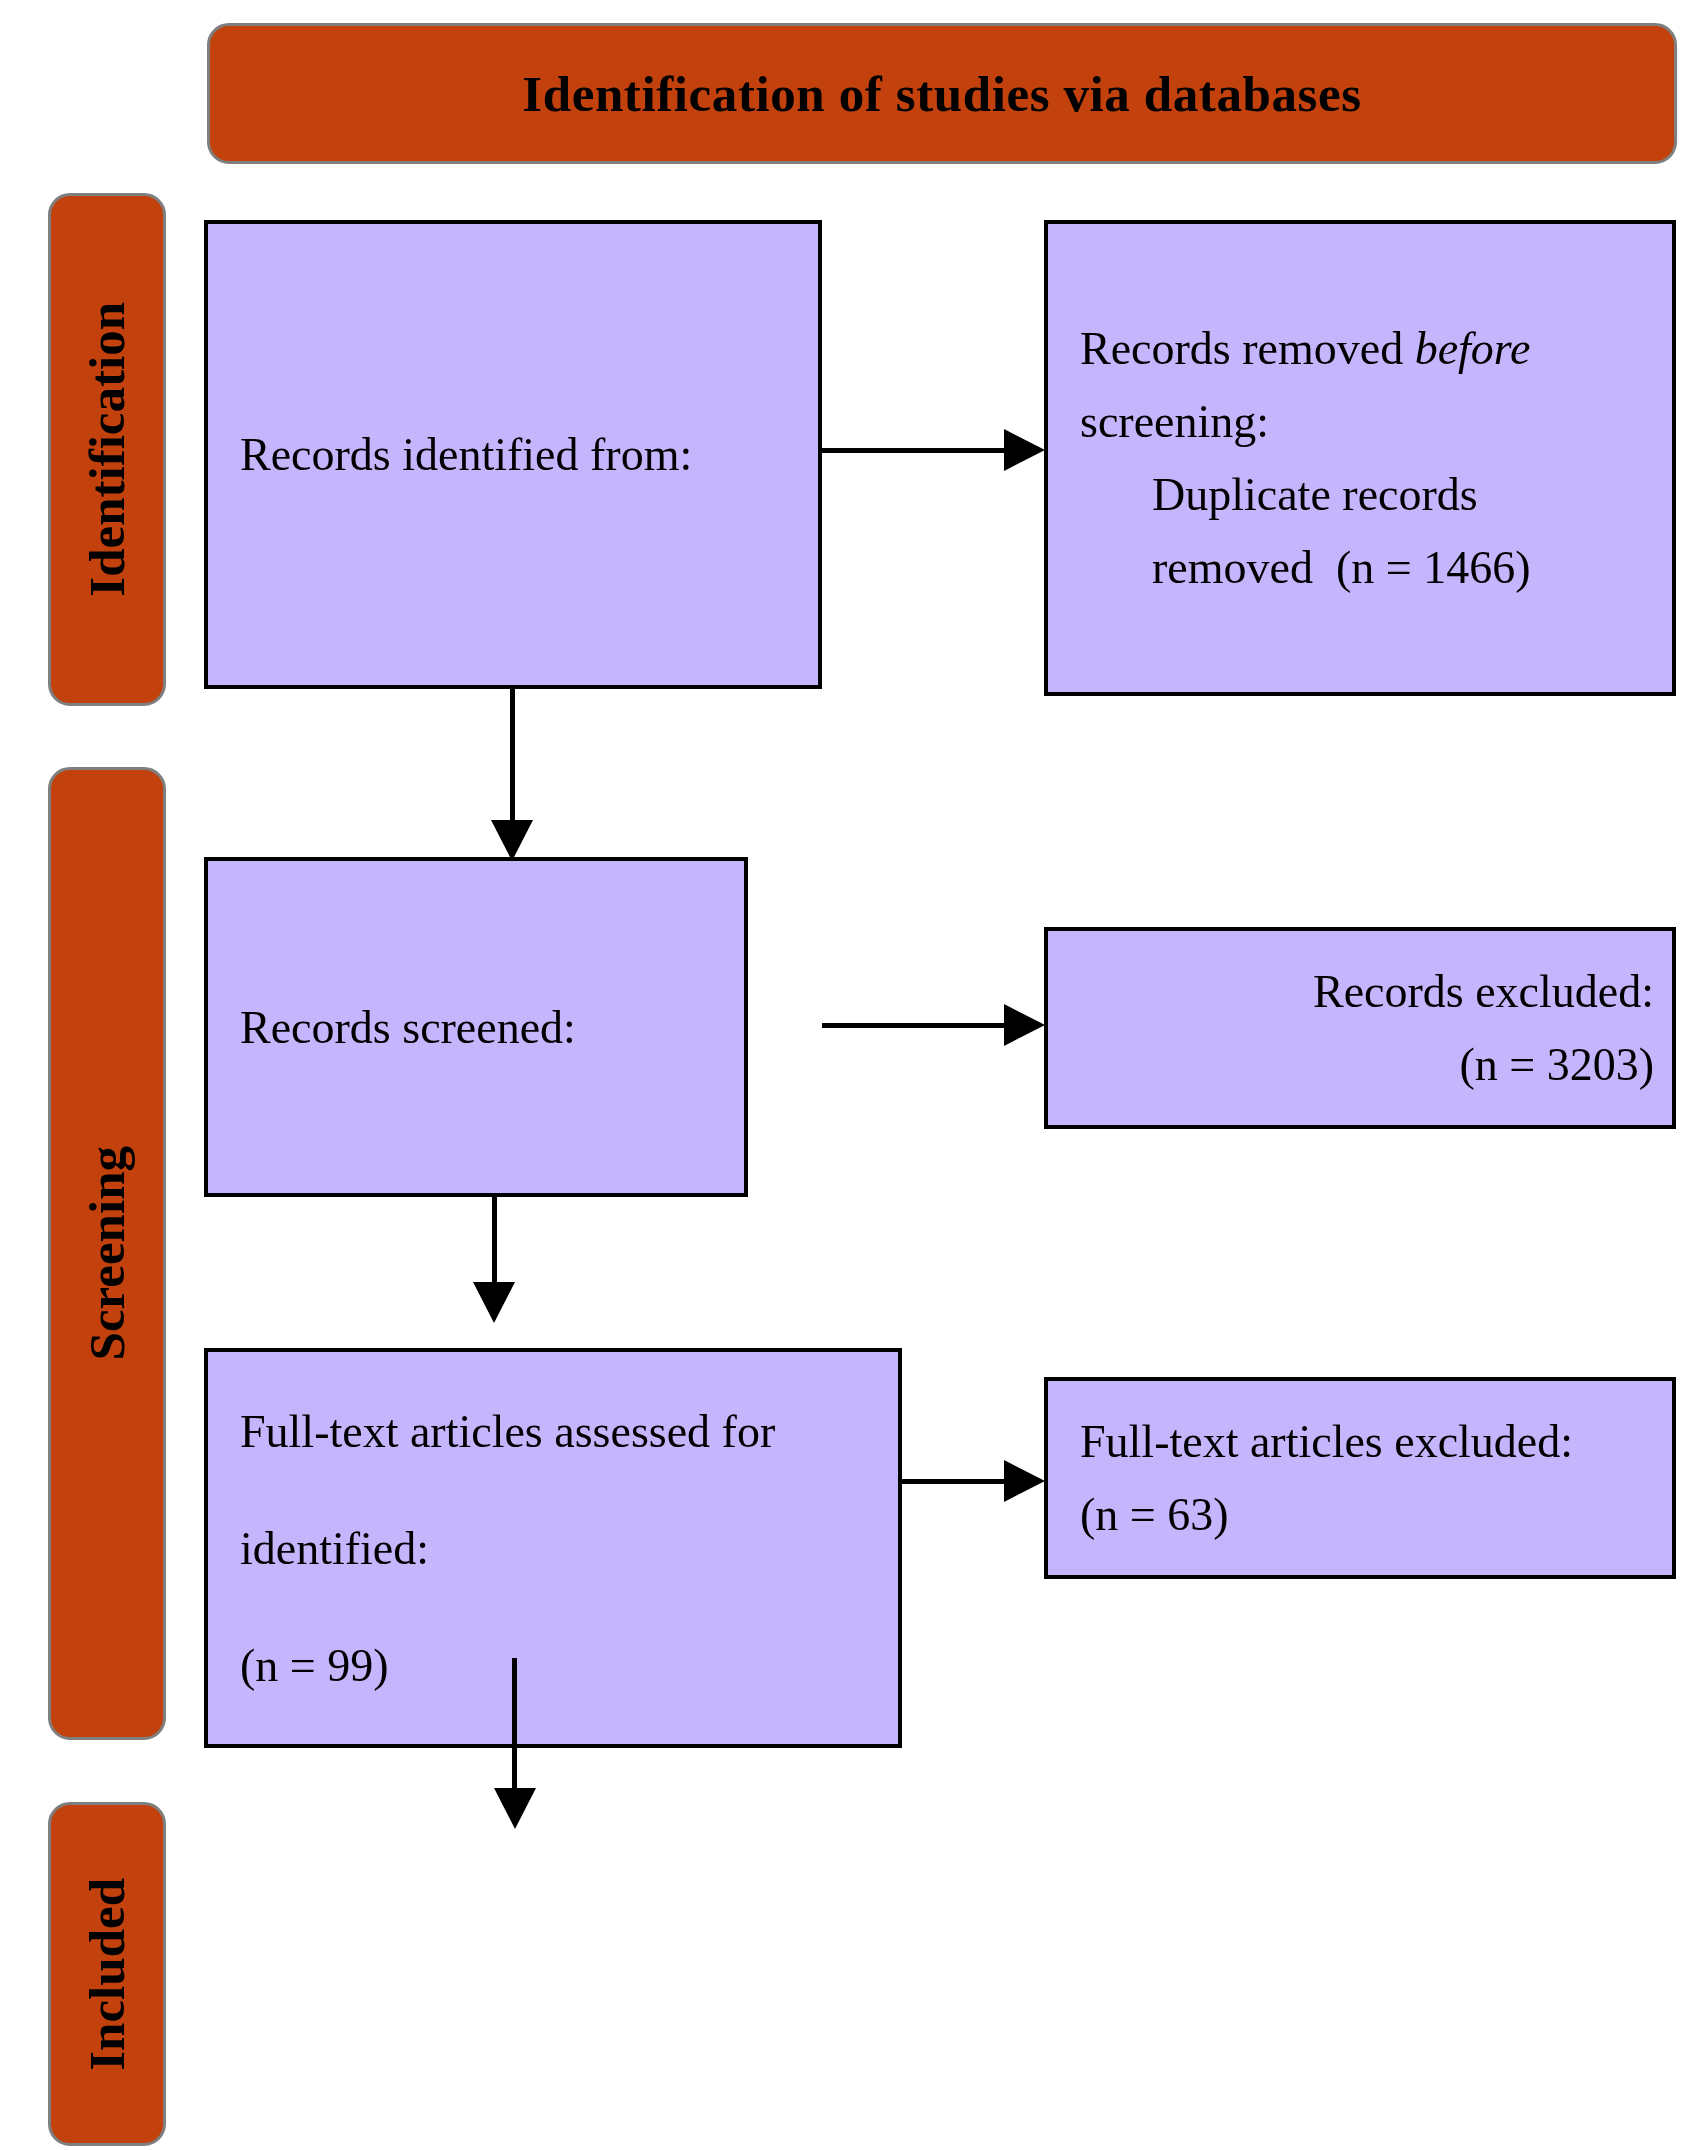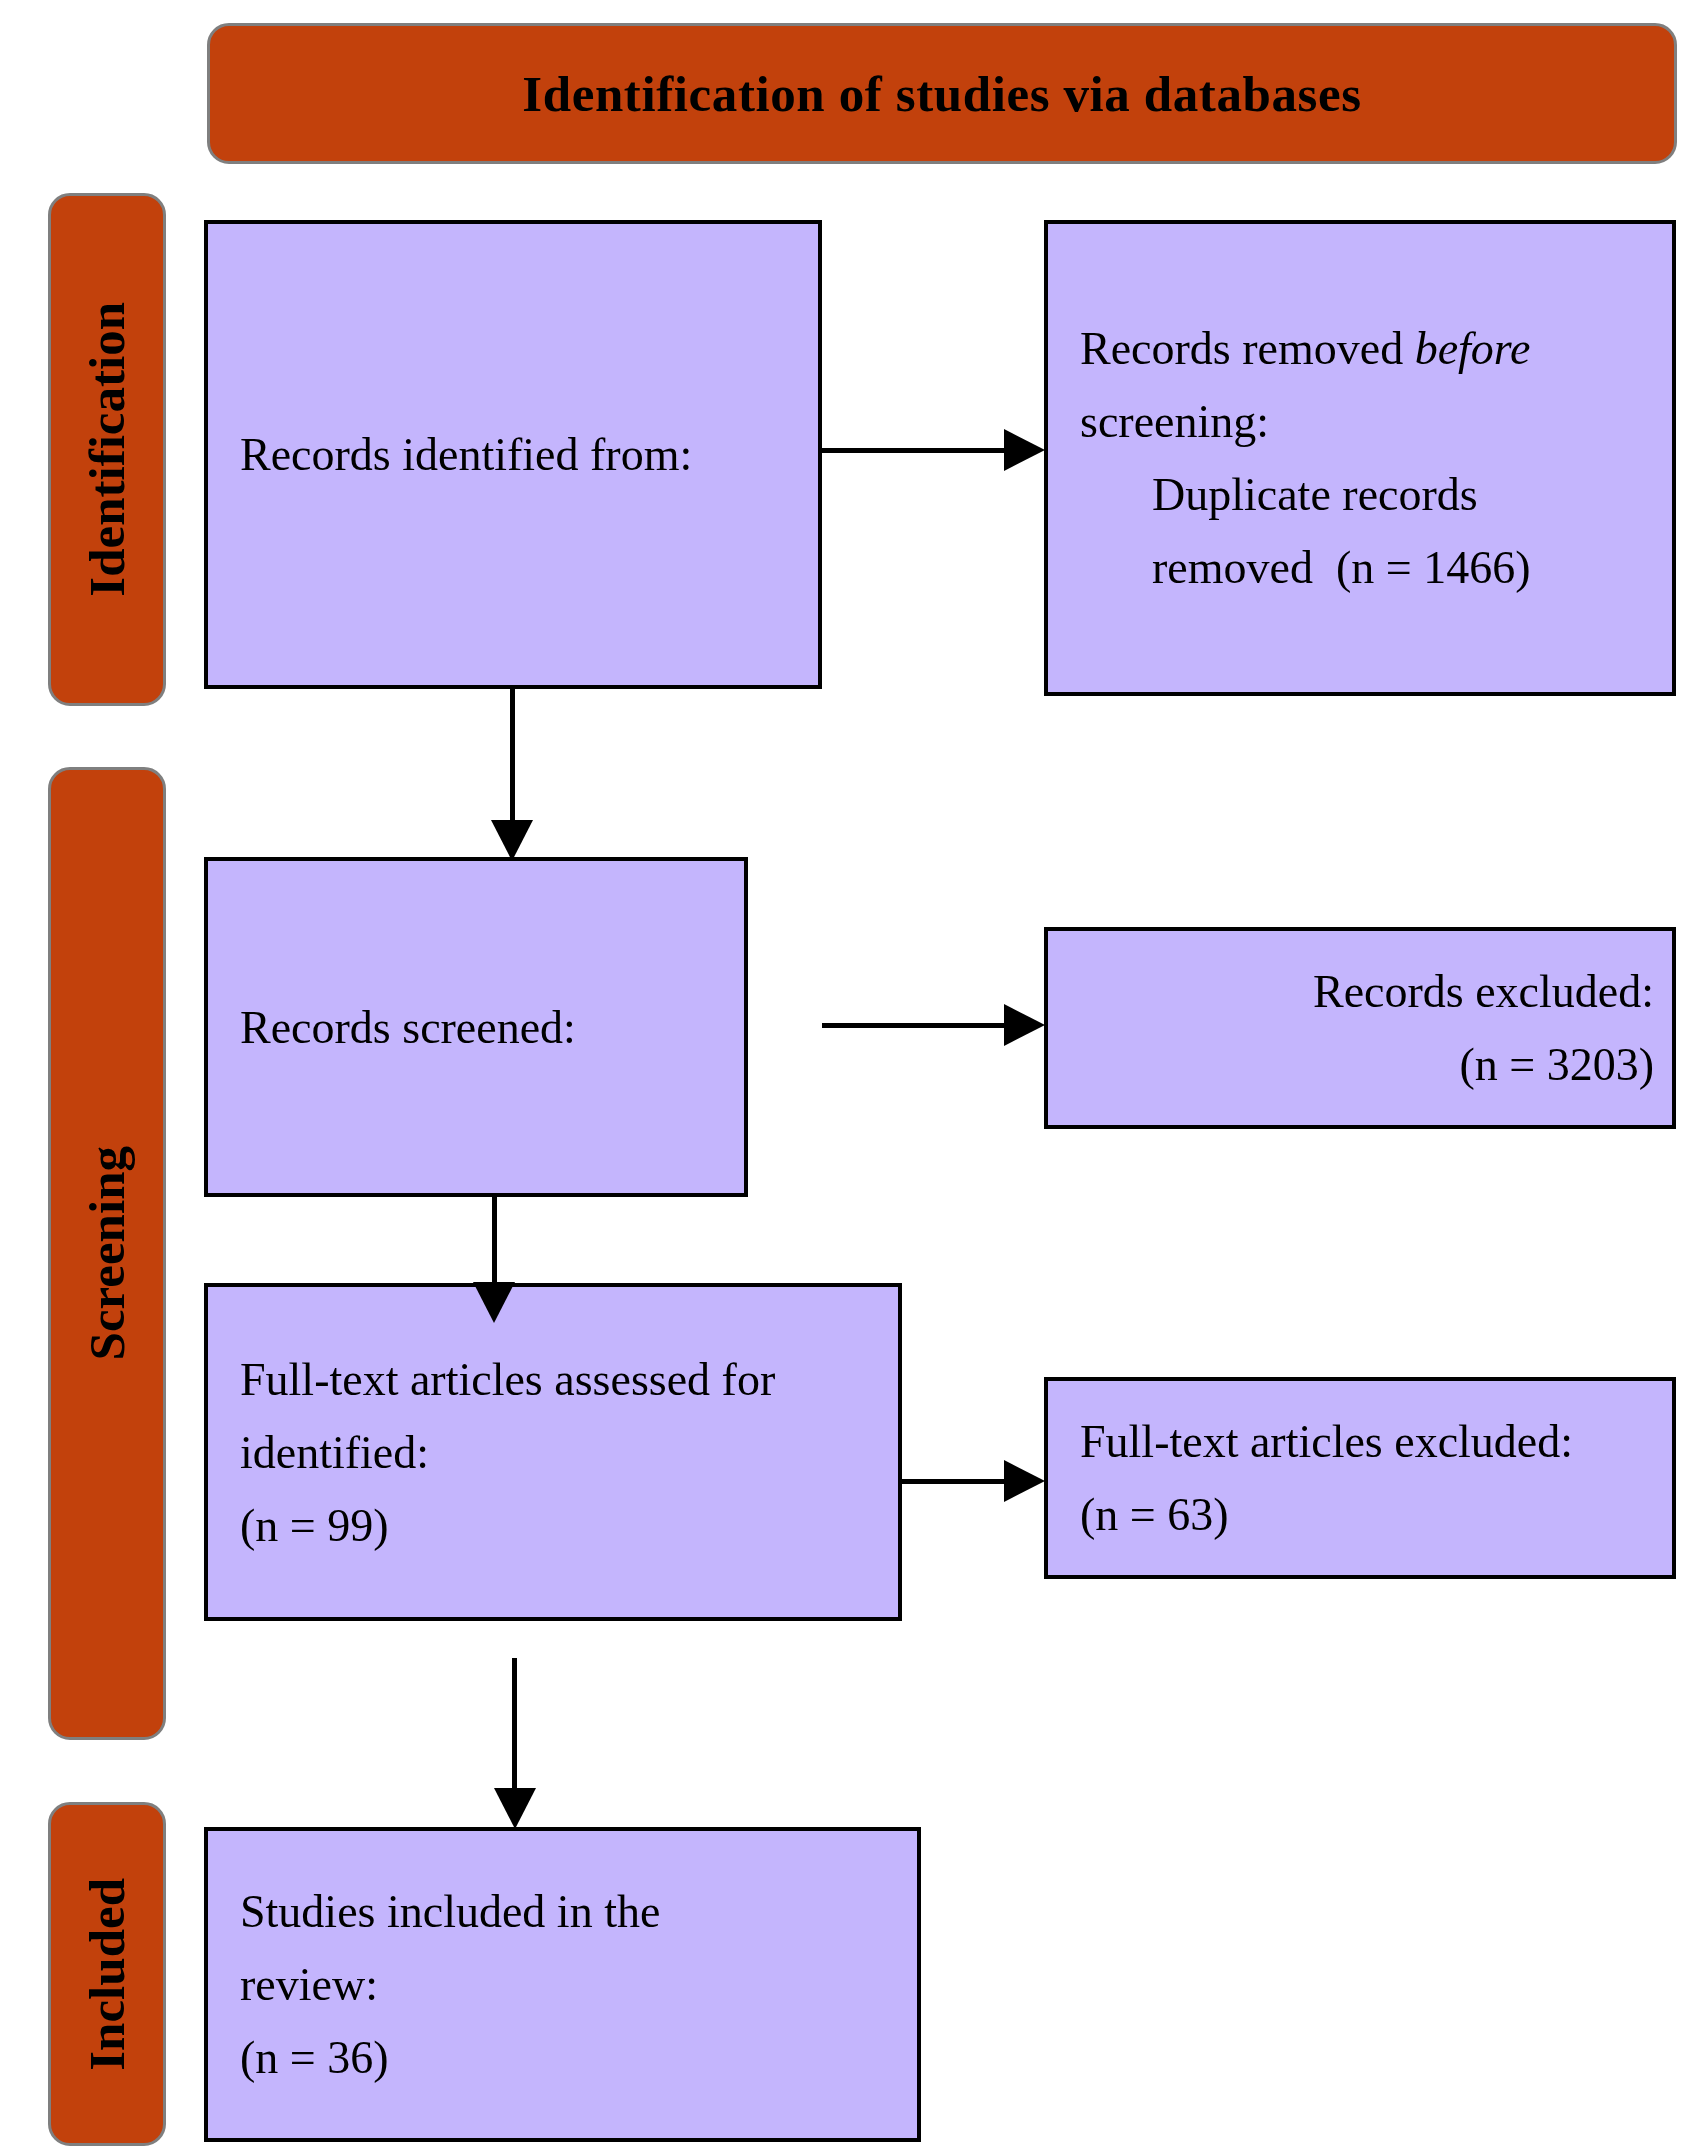--- a/index.html
+++ b/index.html
@@ -52,21 +52,21 @@
     padding: 0 18px 0 32px;
   }
   .flow-box .line { white-space: pre-wrap; }
   .flow-box .line.indent { margin-left: 72px; }
   .italic { font-style: italic; }
 
   #box-records-identified { left: 204px;  top: 220px;  width: 618px;  height: 469px; }
   #box-records-removed    { left: 1044px; top: 220px;  width: 632px;  height: 476px; }
   #box-records-screened   { left: 204px;  top: 857px; width: 544px;  height: 340px; }
   #box-records-excluded   { left: 1044px; top: 927px; width: 632px;  height: 202px; align-items: flex-end; }
-  #box-fulltext-assessed  { left: 204px;  top: 1283px; width: 698px; height: 338px; }
+  #box-fulltext-assessed  { left: 204px;  top: 1348px; width: 698px; height: 400px; gap: 44px; }
   #box-fulltext-excluded  { left: 1044px; top: 1377px; width: 632px;  height: 202px; }
   #box-studies-included   { left: 204px;  top: 1827px; width: 717px; height: 315px; }
 
   
   .arrow-line { position: absolute; background: #000000; }
   .head-right {
     position: absolute; width: 0; height: 0;
     border-top: 21px solid transparent;
     border-bottom: 21px solid transparent;
     border-left: 41px solid #000000;
@@ -133,25 +133,20 @@
     <div class="line">Full-text articles assessed for</div>
     <div class="line">identified:</div>
     <div class="line">(n = 99)</div>
   </div>
 
   <div id="box-fulltext-excluded" class="flow-box">
     <div class="line">Full-text articles excluded:</div>
     <div class="line">(n = 63)</div>
   </div>
 
-  <div id="box-studies-included" class="flow-box">
-    <div class="line">Studies included in the</div>
-    <div class="line">review:</div>
-    <div class="line">(n = 36)</div>
-  </div>
 
   <div id="arrow1-line" class="arrow-line"></div>
   <div id="arrow1-head" class="head-right"></div>
 
   <div id="arrow2-line" class="arrow-line"></div>
   <div id="arrow2-head" class="head-down"></div>
 
   <div id="arrow3-line" class="arrow-line"></div>
   <div id="arrow3-head" class="head-right"></div>
 

